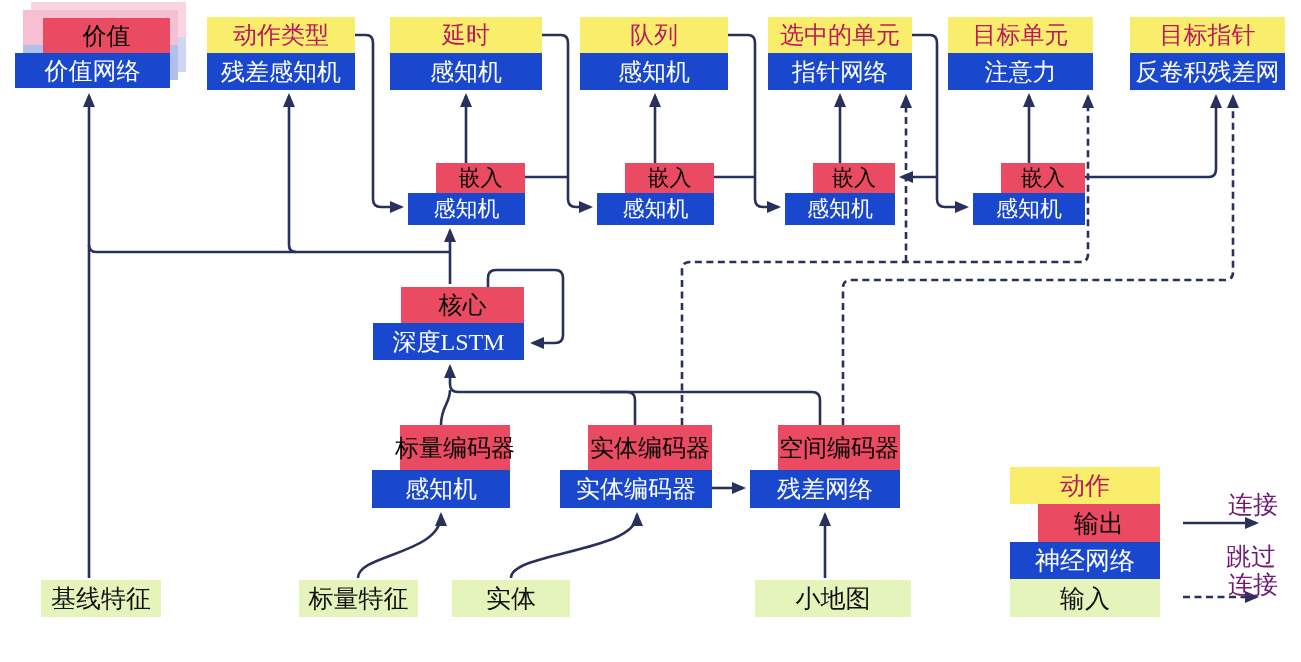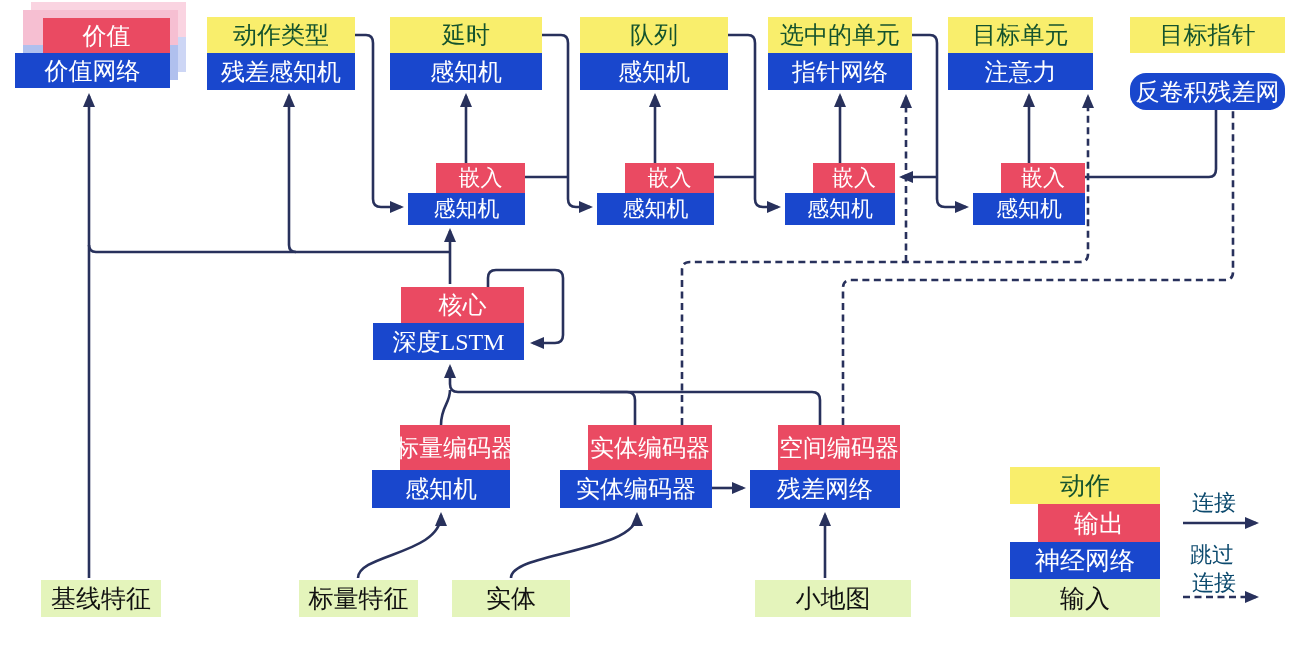--- a/index.html
+++ b/index.html
@@ -6,35 +6,35 @@
     --action-yellow:#f9ee6c; --output-red:#ea4a62; --network-blue:#1947cd;
     --input-green:#e4f4bb; --connector-navy:#28315c;
     --value-shadow-pink:#f6bfd2; --value-shadow-blue:#b0c0ee;
     --value-shadow-pink2:#fad4e1; --value-shadow-blue2:#cdd6f5;
   }
   html,body{margin:0;padding:0;background:#ffffff;}
   body{font-family:"Liberation Serif","DejaVu Serif",serif;}
   #stage{position:relative;width:1301px;height:662px;background:#fff;overflow:hidden;}
   .node{position:absolute;display:flex;flex-direction:column;text-align:center;}
   .sec{display:flex;align-items:center;justify-content:center;white-space:nowrap;}
-  .sec.yellow{background:var(--action-yellow);color:#14532d;}
-  .sec.red{background:var(--output-red);color:#ffffff;margin-left:28px;}
+  .sec.yellow{background:var(--action-yellow);color:#be185d;}
+  .sec.red{background:var(--output-red);color:#000000;margin-left:28px;}
   .sec.blue{background:var(--network-blue);color:#fff;}
   .green{position:absolute;background:var(--input-green);color:#111;
          display:flex;align-items:center;justify-content:center;white-space:nowrap;}
   .f24{font-size:24px;} .f23{font-size:25px;} .f22{font-size:22px;}
   .shadowcard{position:absolute;}
   .shadowcard .half{position:absolute;left:0;width:100%;height:50%;}
   svg.wires{position:absolute;left:0;top:0;z-index:3;}
   .node,.green{z-index:4;}
   .shadowcard{z-index:1;}
   .ln{stroke:var(--connector-navy);fill:none;stroke-width:2.6px;}
   .ln.dash{stroke-dasharray:7 4.5;}
   .arrhead{fill:var(--connector-navy);}
-  .legend-label{position:absolute;color:#0c4a6e;font-size:22px;white-space:nowrap;z-index:4;}
+  .legend-label{position:absolute;color:#701a75;font-size:25px;white-space:nowrap;z-index:4;margin-left:36px;}
 </style>
 </head>
 <body>
 
 <div id="stage">
 
   <div class="shadowcard" style="left:31px;top:2px;width:155px;height:70px;">
     <div class="half" style="top:0;background:var(--value-shadow-pink2);"></div>
     <div class="half" style="top:50%;background:var(--value-shadow-blue2);"></div>
   </div>
@@ -131,25 +131,25 @@
       </div>
   </div>
   <div class="node" style="left:948px;top:17px;width:145px;">
     <div class="sec yellow f24" style="height:36px;">
         <span>目标单元</span>
       </div>
     <div class="sec blue f24" style="height:37px;">
         <span>注意力</span>
       </div>
   </div>
-  <div class="node" style="left:1130px;top:17px;width:155px;gap:20px;">
+  <div class="node" style="left:1130px;top:17px;width:155px;">
     <div class="sec yellow f24" style="height:36px;">
         <span>目标指针</span>
       </div>
-    <div class="sec blue f24" style="height:37px;border-radius:16px;">
+    <div class="sec blue f24" style="height:37px;">
         <span>反卷积残差网</span>
       </div>
   </div>
 
   <div class="node" style="left:408px;top:163px;width:117px;">
     <div class="sec red f22" style="height:30px;">
         <span>嵌入</span>
       </div>
     <div class="sec blue f22" style="height:32px;">
         <span>感知机</span>

